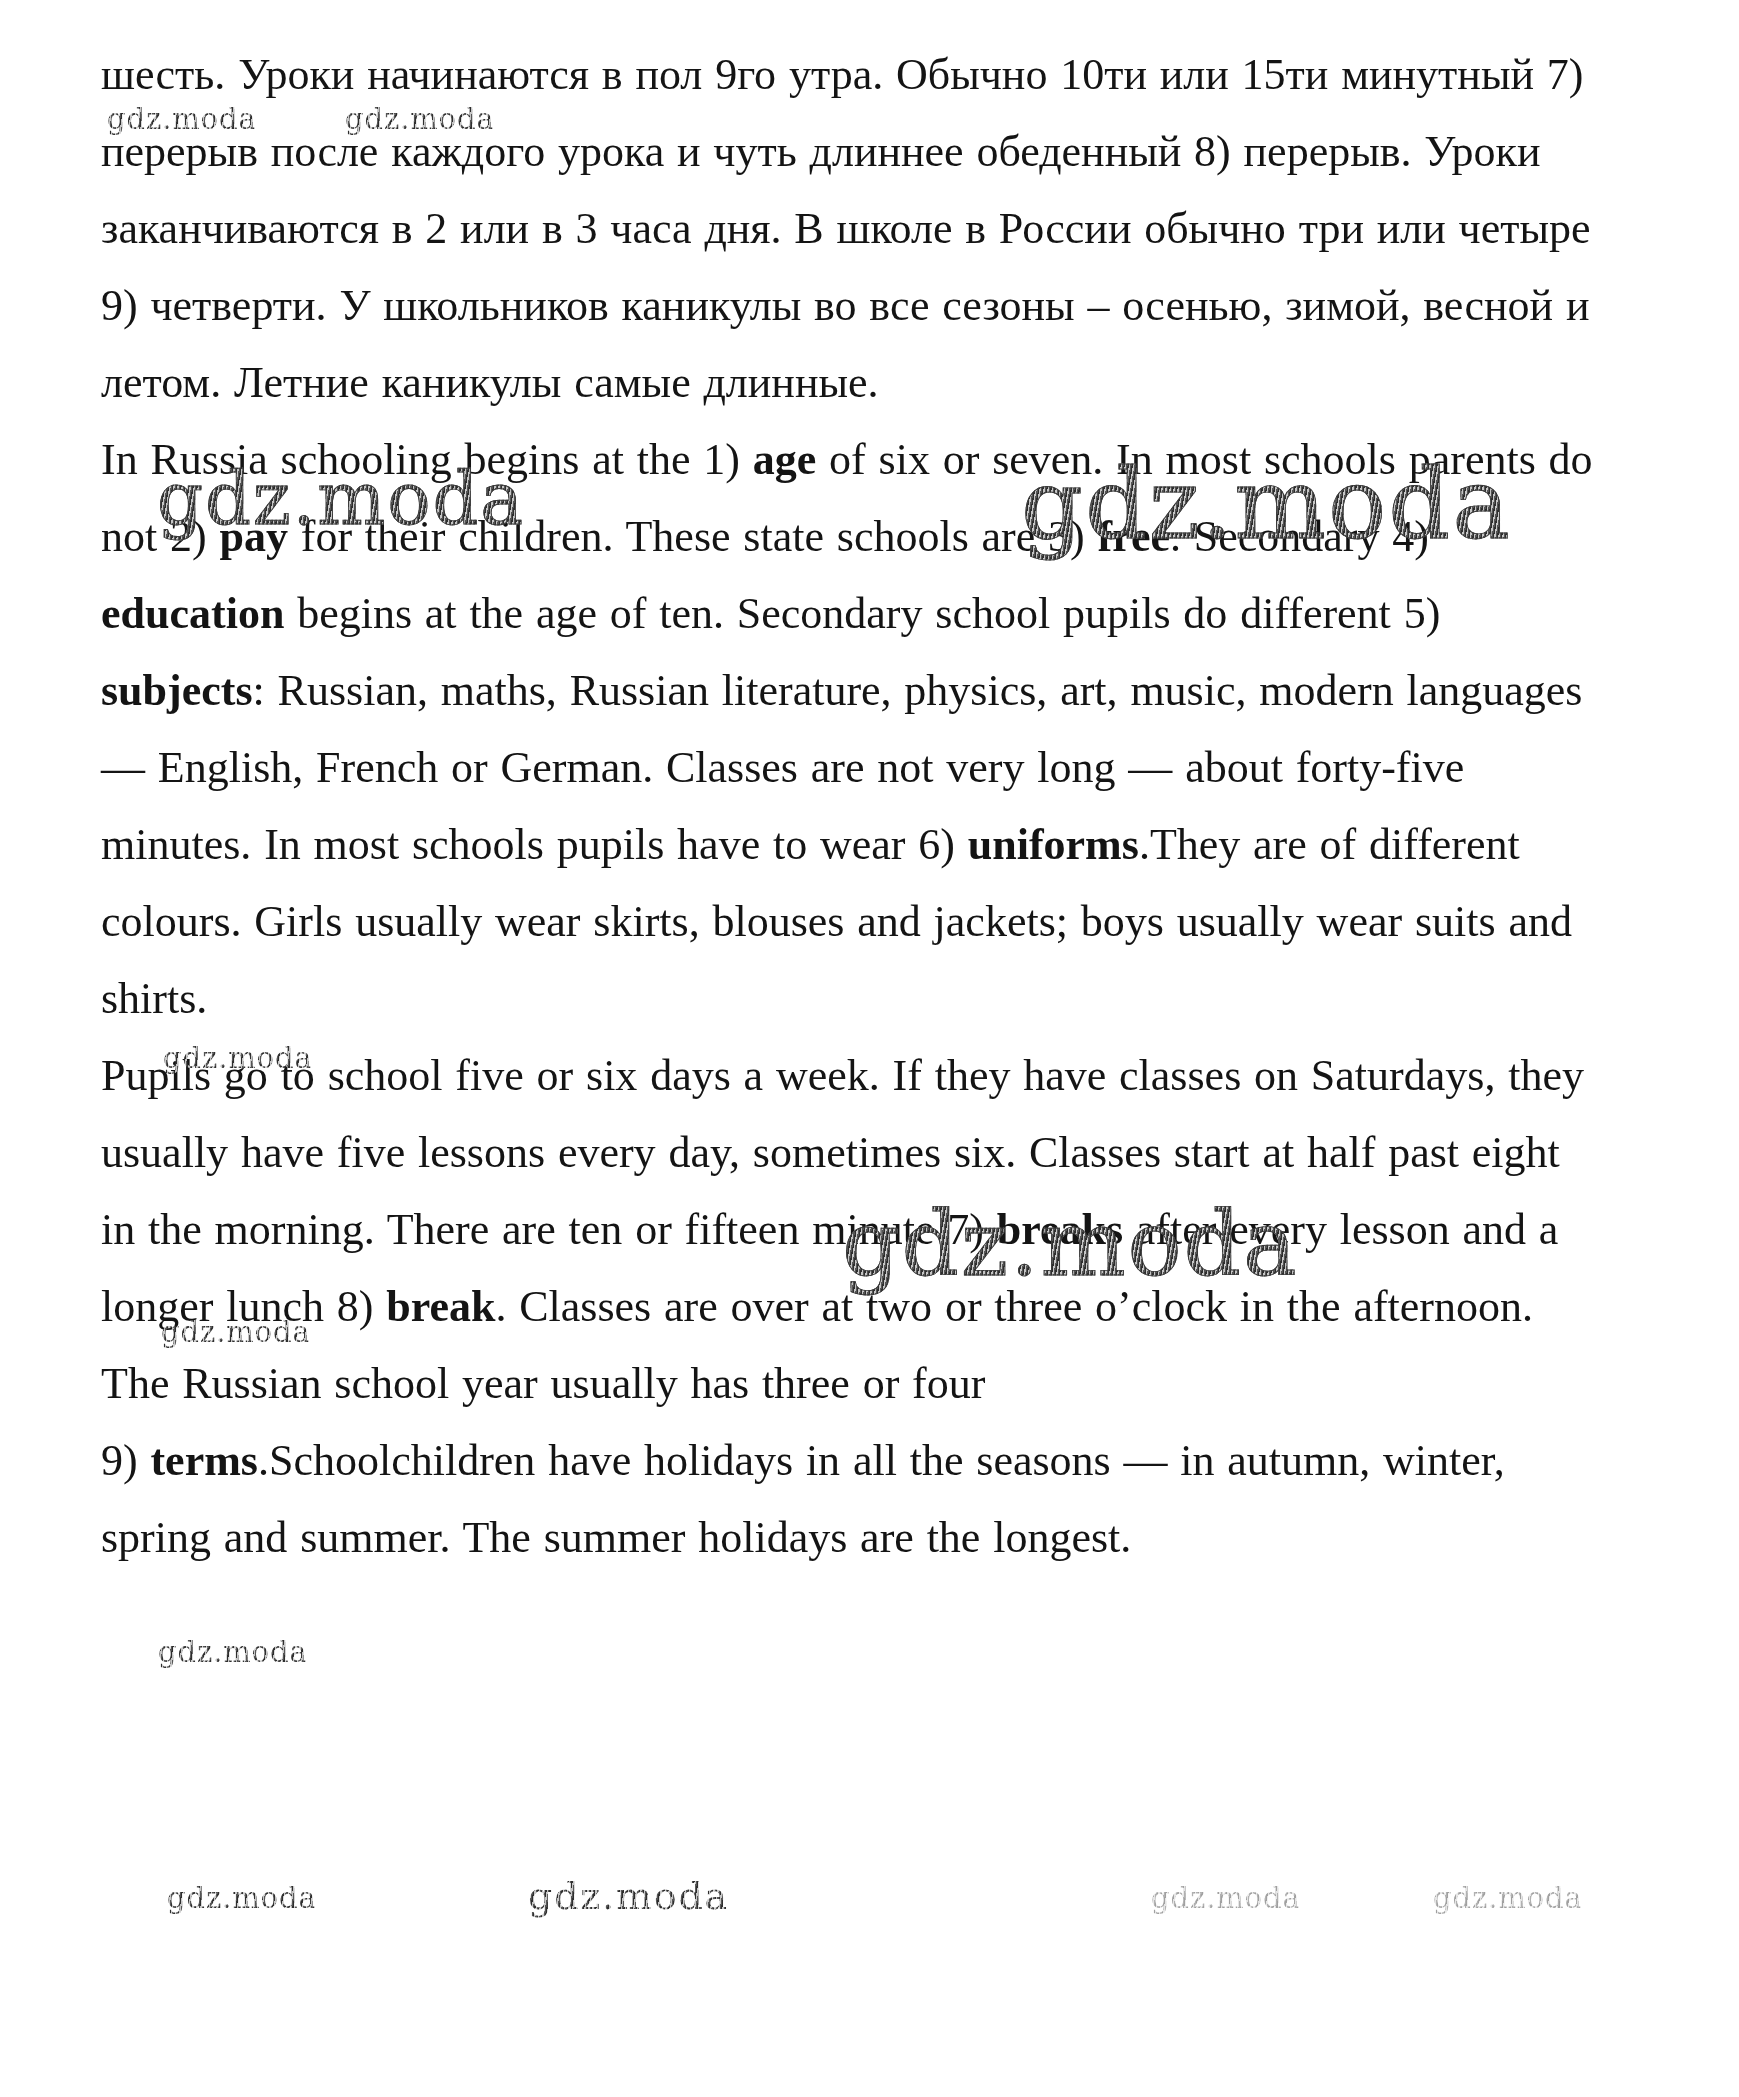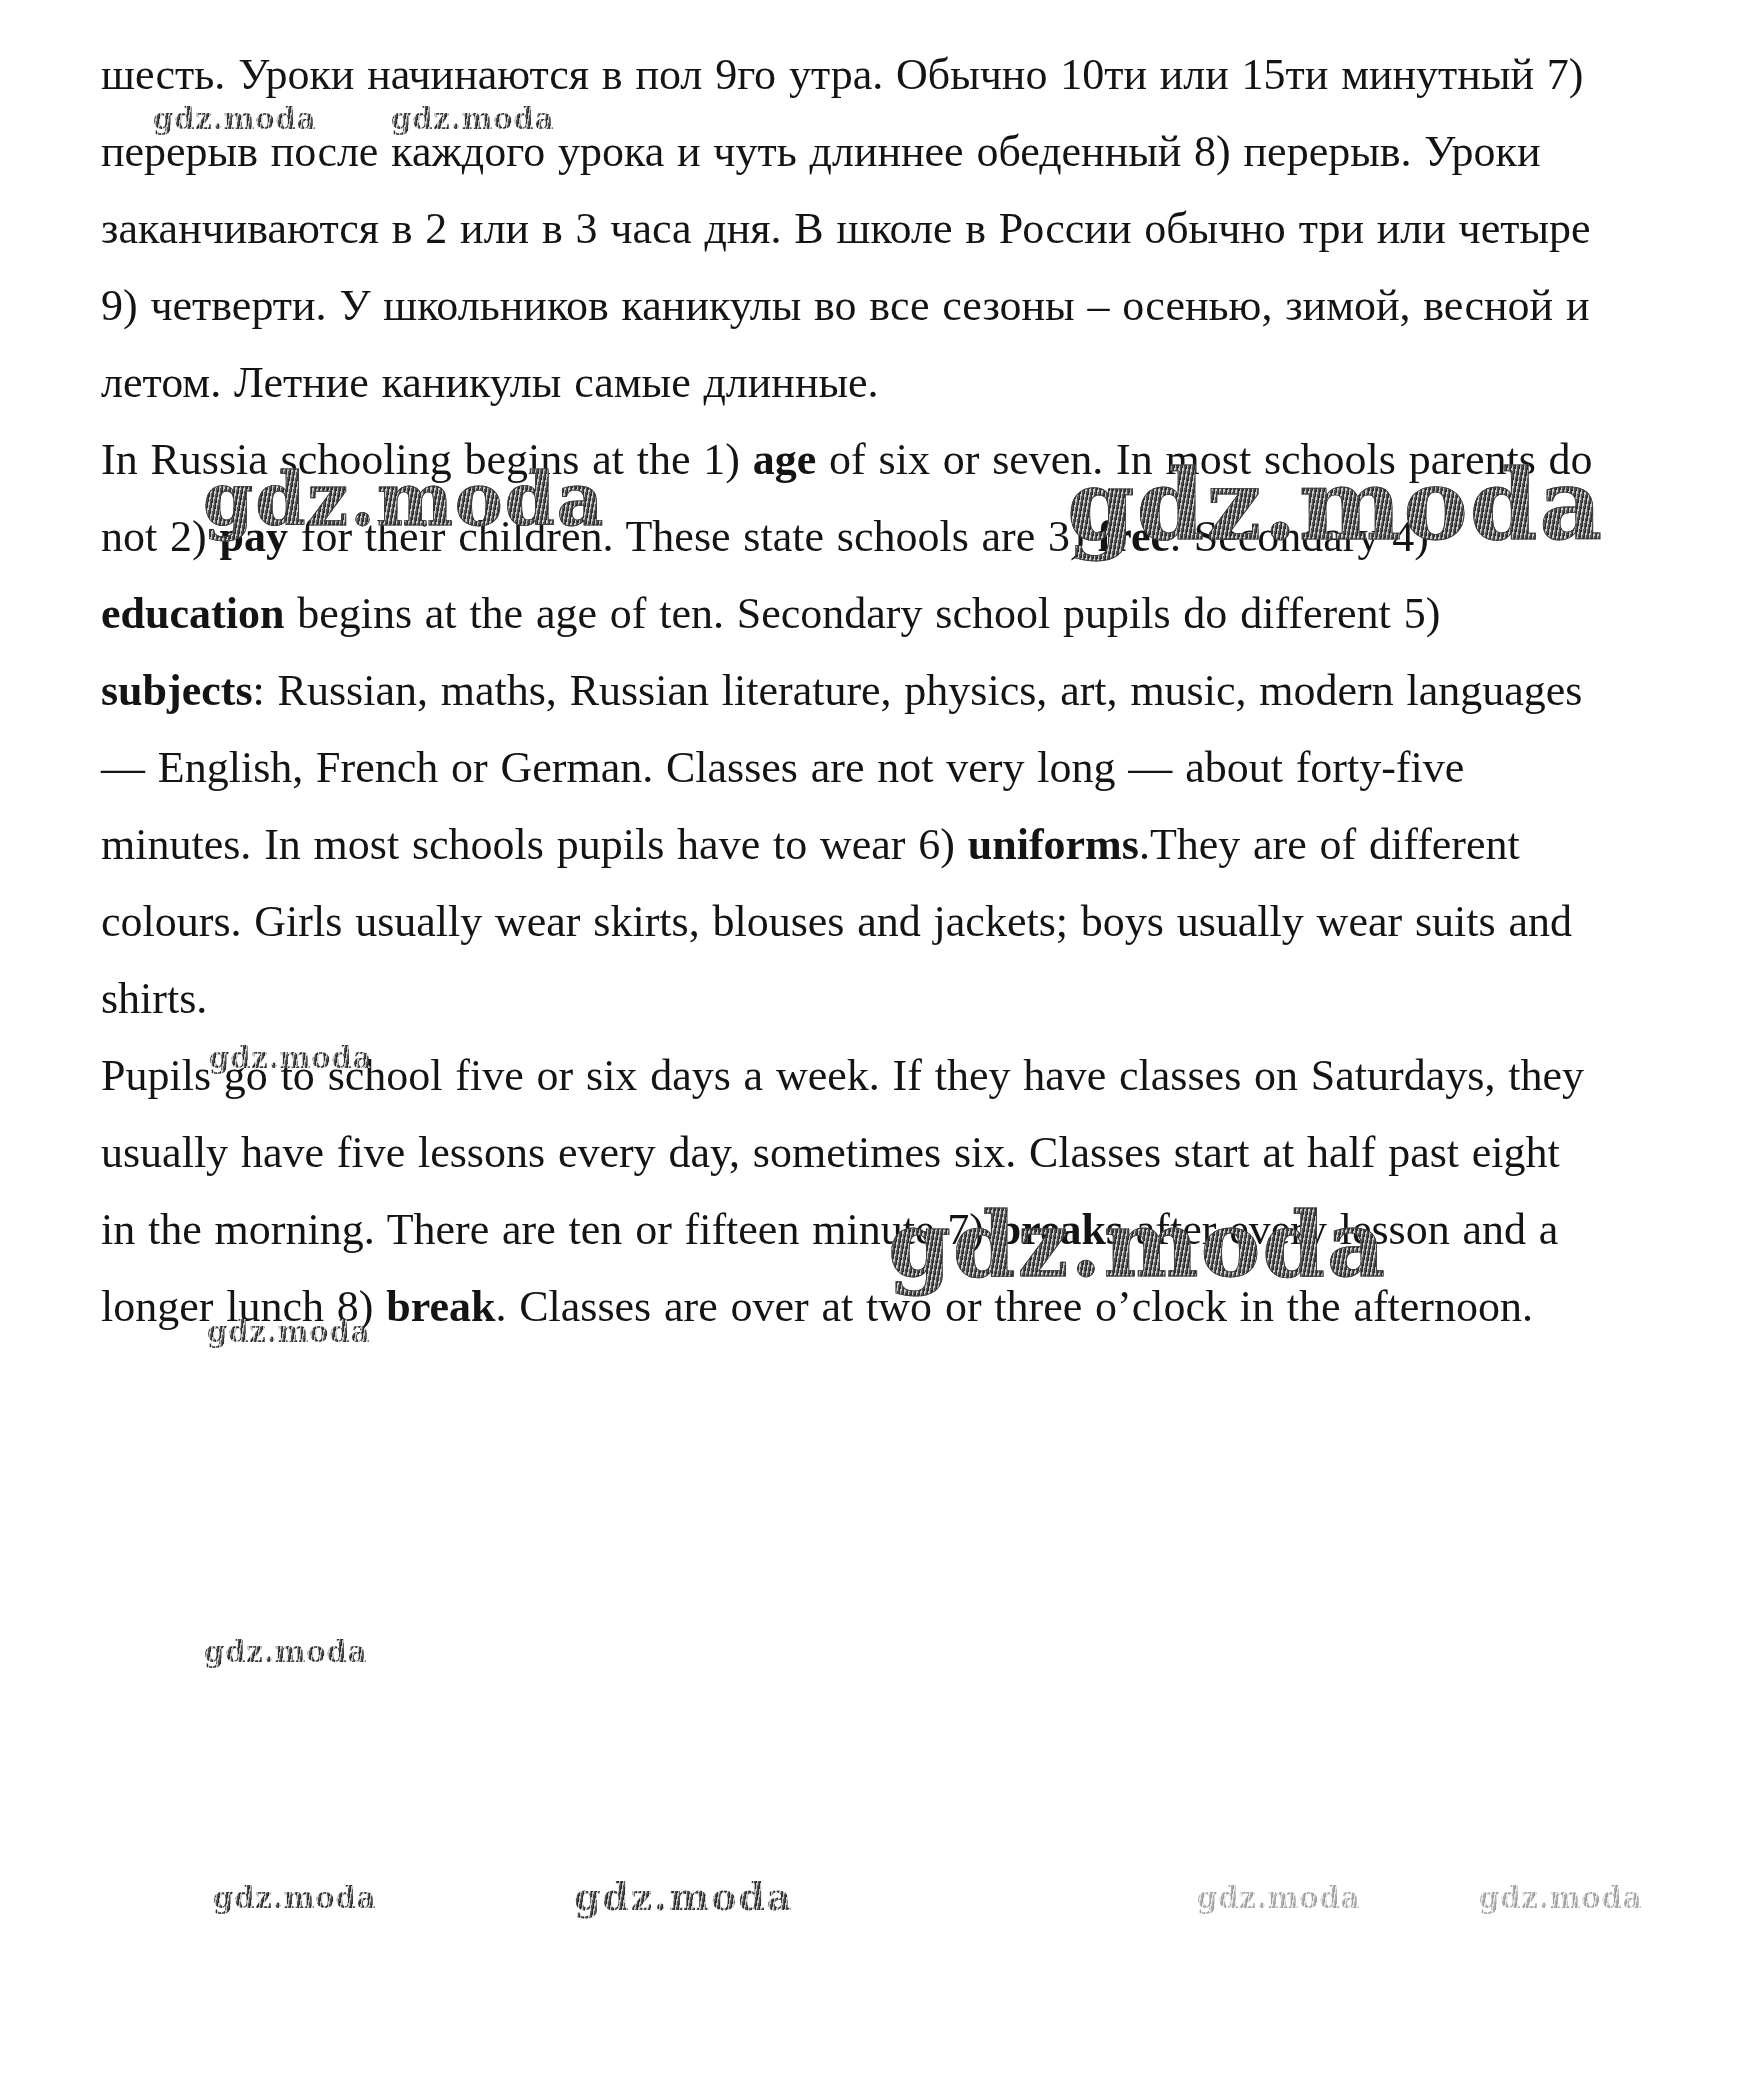--- a/index.html
+++ b/index.html
@@ -30,26 +30,25 @@
   }
   p.para b { font-weight: 700; }
   .mt-lg { margin-top: 86px; }
   .mt-md { margin-top: 43px; }
   .mt-sm { margin-top: 50px; }
 
   
   .wm {
     position: absolute;
     font-family: "DejaVu Serif", "Liberation Serif", serif;
-    font-weight: 700;
+    font-weight: 400;
     white-space: nowrap;
     color: #4a4a4a;
     letter-spacing: 1.8px;
     user-select: none;
-    margin-left: 46px;
   }
   @supports (-webkit-background-clip: text) {
     .wm {
       background: repeating-linear-gradient(100deg, #2e2e2e 0 1.3px, #c6c6c6 1.3px 2.7px, #555 2.7px 4px);
       -webkit-background-clip: text;
       background-clip: text;
       color: transparent;
     }
   }
   .wm-xs { font-size: 29px; letter-spacing: 0.9px; }
@@ -63,20 +62,21 @@
 <body>
 
 <div class="content">
 
   <p class="para"><span>шесть. Уроки начинаются в пол 9го утра. Обычно 10ти или 15ти минутный 7) перерыв после каждого урока и чуть длиннее обеденный 8) перерыв. Уроки заканчиваются в 2 или в 3 часа дня. В школе в России обычно три или четыре 9) четверти. У школьников каникулы во все сезоны – осенью, зимой, весной и летом. Летние каникулы самые длинные.</span></p>
 
   <p class="para mt-lg"><span>In Russia schooling begins at the 1) </span><b>age</b><span> of six or seven. In most schools parents do not 2) </span><b>pay</b><span> for their children. These state schools are 3) </span><b>free</b><span>. Secondary 4) </span><b>education</b><span> begins at the age of ten. Secondary school pupils do different 5) </span><b>subjects</b><span>: Russian, maths, Russian literature, physics, art, music, modern languages — English, French or German. Classes are not very long — about forty-five minutes. In most schools pupils have to wear 6) </span><b>uniforms</b><span>.They are of different colours. Girls usually wear skirts, blouses and jackets; boys usually wear suits and shirts.</span></p>
 
   <p class="para mt-md"><span>Pupils go to school five or six days a week. If they have classes on Saturdays, they usually have five lessons every day, sometimes six. Classes start at half past eight in the morning. There are ten or fifteen minute 7) </span><b>breaks</b><span> after every lesson and a longer lunch 8) </span><b>break</b><span>. Classes are over at two or three o’clock in the afternoon.</span></p>
 
+  <p class="para mt-sm"><span>The Russian school year usually has three or four</span><br><span>9) </span><b>terms</b><span>.Schoolchildren have holidays in all the seasons — in autumn, winter, spring and summer. The summer holidays are the longest.</span></p>
 
 </div>
 
 <div class="wm wm-xs" style="left:107px;  top:102px;">gdz.moda</div>
 <div class="wm wm-xs" style="left:345px;  top:102px;">gdz.moda</div>
 <div class="wm wm-l" style="left:157px;  top:457px;">gdz.moda</div>
 <div class="wm wm-xl" style="left:1021px; top:448px;">gdz.moda</div>
 <div class="wm wm-xs" style="left:163px;  top:1041px;">gdz.moda</div>
 <div class="wm wm-xl2" style="left:842px;  top:1191px;">gdz.moda</div>
 <div class="wm wm-xs" style="left:161px;  top:1315px;">gdz.moda</div>

